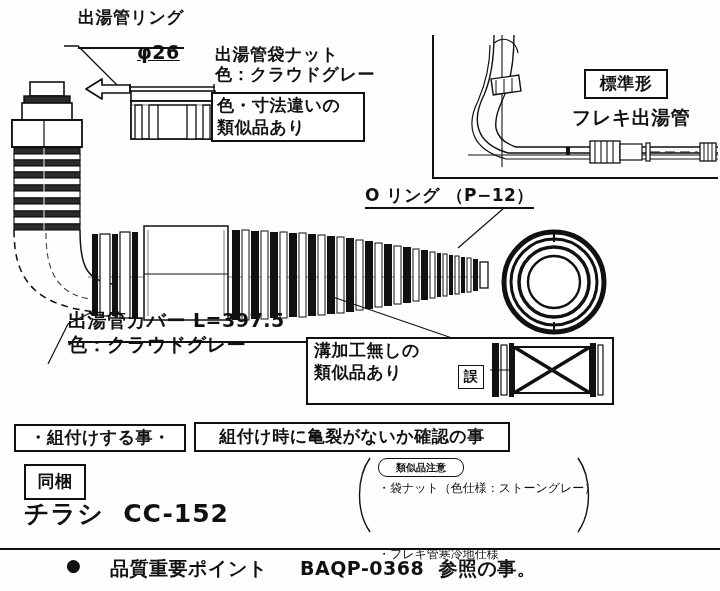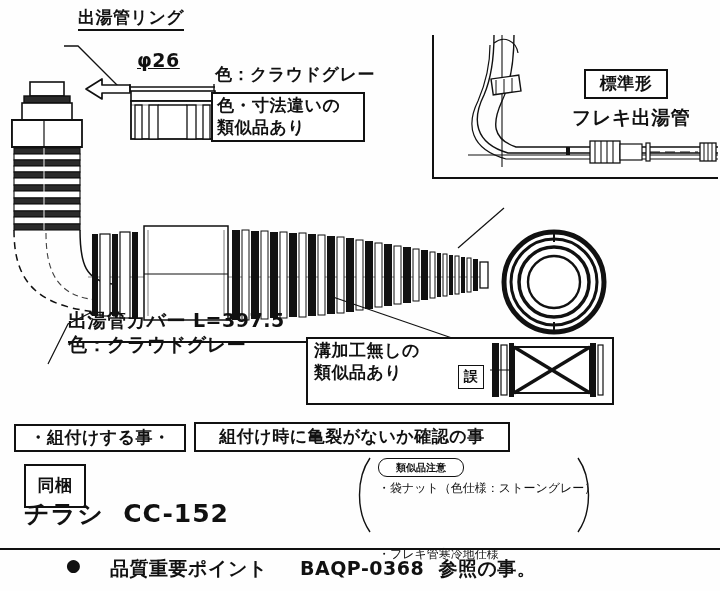--- a/index.html
+++ b/index.html
@@ -80,46 +80,47 @@
 
     <path d="M14 170 C14 215 30 245 96 252" fill="none" stroke="#111" stroke-width="1.5" stroke-dasharray="7 5"></path>
     <path d="M80 170 C80 205 86 220 112 224" fill="none" stroke="#111" stroke-width="1.5"></path>
     <path d="M46 173 C46 210 56 238 100 240" fill="none" stroke="#111" stroke-width="1.1" stroke-dasharray="6 4" opacity="0.8"></path>
   </svg>
 
   <svg class="abs" style="left:60px;top:30px;" width="140" height="70">
     <polyline points="4,16 18,16 62,60" fill="none" stroke="#111" stroke-width="1.3"></polyline>
   </svg>
 
-  <div class="abs txt lbl-md ul" style="left:78px;top:8px;padding-bottom:2px;">出湯管リング</div>
+  <div class="abs txt lbl-md ul" style="left:78px;top:8px;padding-bottom:20px;">出湯管リング</div>
 
   <svg class="abs" style="left:84px;top:76px;" width="54" height="26">
     <path d="M2 13 L18 3 L18 9 L46 9 L46 17 L18 17 L18 23 Z" fill="#fff" stroke="#111" stroke-width="1.7" stroke-linejoin="round"></path>
   </svg>
 
-  <div class="abs txt lbl-lg" style="left:137px;top:50px;text-decoration:underline;">φ26</div>
+  <div class="abs txt lbl-lg" style="left:137px;top:42px;text-decoration:underline;">φ26</div>
 
   <svg class="abs" style="left:127px;top:84px;" width="92" height="58">
 
     <line x1="2" y1="3" x2="88" y2="3" stroke="#111" stroke-width="1.4"></line>
     <line x1="3" y1="0" x2="3" y2="8" stroke="#111" stroke-width="1.4"></line>
     <line x1="87" y1="0" x2="87" y2="8" stroke="#111" stroke-width="1.4"></line>
 
     <rect x="4" y="7" width="84" height="10" fill="#fff" stroke="#111" stroke-width="1.6"></rect>
 
     <rect x="4" y="17" width="84" height="38" fill="#fff" stroke="#111" stroke-width="1.8"></rect>
 
     <rect x="8" y="21" width="7" height="34" fill="#fff" stroke="#111" stroke-width="1.3"></rect>
     <rect x="22" y="21" width="9" height="34" fill="#fff" stroke="#111" stroke-width="1.3"></rect>
     <rect x="60" y="21" width="9" height="34" fill="#fff" stroke="#111" stroke-width="1.3"></rect>
     <rect x="76" y="21" width="7" height="34" fill="#fff" stroke="#111" stroke-width="1.3"></rect>
     <line x1="31" y1="21" x2="60" y2="21" stroke="#111" stroke-width="1.3"></line>
     <line x1="4" y1="21" x2="88" y2="21" stroke="#111" stroke-width="0.9" opacity="0.6"></line>
   </svg>
 
+  <div class="abs txt lbl-md" style="left:215px;top:45px;">出湯管袋ナット</div>
   <div class="abs txt lbl-md" style="left:215px;top:65px;">色：クラウドグレー</div>
 
   <div class="abs box" style="left:211px;top:92px;width:154px;height:50px;padding-left:28px;">
     <div class="txt lbl-md" style="position:absolute;left:4px;top:2px;">色・寸法違いの</div>
     <div class="txt lbl-md" style="position:absolute;left:4px;top:24px;">類似品あり</div>
   </div>
 
   <div class="abs" style="left:432px;top:0px;width:288px;height:146px;margin-top:35px;">
 
     <div class="abs vr" style="left:0px;top:0px;width:2px;height:144px;"></div>
@@ -157,20 +158,21 @@
       <line x1="258" y1="108" x2="258" y2="126" stroke="#111" stroke-width="1"></line>
       <line x1="262" y1="108" x2="262" y2="126" stroke="#111" stroke-width="1"></line>
     </svg>
 
     <div class="abs box center" style="left:152px;top:34px;width:84px;height:30px;">
       <span class="txt lbl-md">標準形</span>
     </div>
     <div class="abs txt lbl-lg" style="left:140px;top:72px;">フレキ出湯管</div>
   </div>
 
+  <div class="abs txt lbl-md ul" style="left:365px;top:186px;padding-bottom:2px;">O リング （P−12）</div>
   <svg class="abs" style="left:450px;top:206px;" width="60" height="52">
     <polyline points="54,2 8,42" fill="none" stroke="#111" stroke-width="1.2"></polyline>
   </svg>
 
   <svg class="abs" style="left:88px;top:222px;" width="410" height="108">
 
     <line x1="0" y1="55" x2="400" y2="55" stroke="#111" stroke-width="0.9" opacity="0.55"></line>
 
     <rect x="4" y="12" width="6" height="82" fill="#111"></rect>
     <rect x="12" y="12" width="10" height="82" fill="#fff" stroke="#111" stroke-width="1.2"></rect>
@@ -268,21 +270,21 @@
   </svg>
 
   <div class="abs box center" style="left:14px;top:424px;width:172px;height:28px;">
     <span class="txt lbl-md">・組付けする事・</span>
   </div>
 
   <div class="abs box center" style="left:194px;top:422px;width:316px;height:30px;">
     <span class="txt lbl-md">組付け時に亀裂がないか確認の事</span>
   </div>
 
-  <div class="abs box center" style="left:24px;top:464px;width:62px;height:44px;">
+  <div class="abs box center" style="left:24px;top:464px;width:62px;height:36px;">
     <span class="txt lbl-md">同梱</span>
   </div>
 
   <div class="abs txt" style="left:24px;top:500px;font-size:25px;font-weight:700;letter-spacing:1px;">チラシ  CC-152</div>
 
   <div class="abs" style="left:352px;top:456px;width:250px;height:78px;">
 
     <svg class="abs" style="left:0px;top:0px;" width="22" height="78">
       <path d="M18 2 C4 22 4 56 18 76" fill="none" stroke="#111" stroke-width="1.4"></path>
     </svg>

